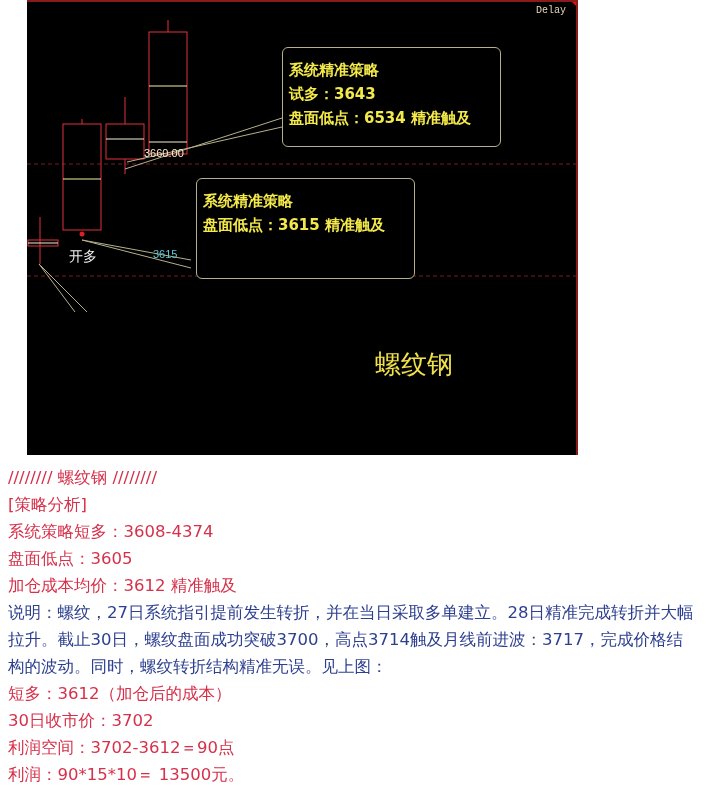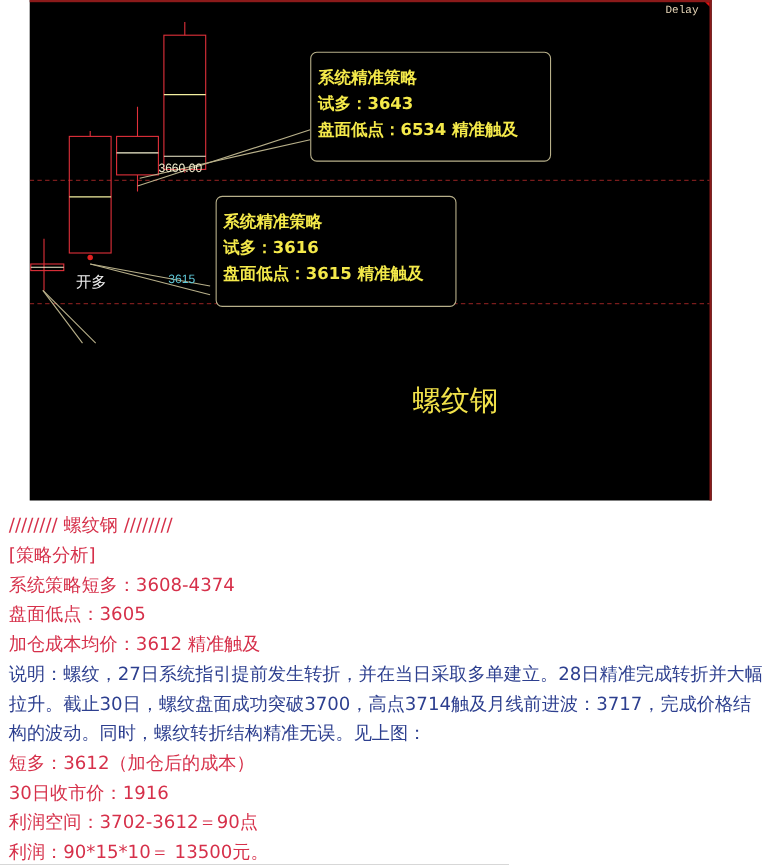--- a/index.html
+++ b/index.html
@@ -1,18 +1,18 @@
 <!DOCTYPE html>
 <html><head>
 <meta charset="utf-8">
 <style>
   html, body { margin: 0; padding: 0; background: #ffffff; }
   body { width: 712px; height: 786px; position: relative; overflow: hidden;
          font-family: "DejaVu Sans", "Liberation Sans", sans-serif; }
-  .chart { position: absolute; left: 27px; top: 0; width: 620px; height: 455px;
+  .chart { position: absolute; left: 27px; top: 0; width: 551px; height: 455px;
            background: #000000; border-top: 2px solid #8b1a1a; border-right: 2px solid #8b1a1a;
            box-sizing: border-box; overflow: hidden; }
   .delay { position: absolute; right: 10px; top: 3px; font-family: "Liberation Mono", "DejaVu Sans Mono", monospace;
            font-size: 10px; color: #e8d7b8; }
   .corner { position: absolute; right: -2px; top: -2px; width: 0; height: 0;
             border-left: 8px solid transparent; border-top: 8px solid #d11; }
   svg.plot { position: absolute; left: 0; top: 0; }
   .callout { position: absolute; border: 1px solid #b8b08a; border-radius: 6px; background: #000;
              color: #f4e94a; font-weight: bold; font-size: 15px; line-height: 24px; padding: 10px 6px;
              box-sizing: border-box; }
@@ -72,32 +72,31 @@
   <div class="price-label" style="left:42px; top:228px; color:#f0f0f0; font-size:14px;">开多</div>
 
   <div class="callout" style="left:255px; top:45px; width:219px; height:100px;">
     <div>系统精准策略</div>
     <div>试多：3643</div>
     <div>盘面低点：6534 精准触及</div>
   </div>
 
   <div class="callout" style="left:169px; top:176px; width:219px; height:101px;">
     <div>系统精准策略</div>
-    <div>试多：3616</div>
     <div>盘面低点：3615 精准触及</div>
   </div>
 
 
   <div class="title-big" style="left:348px; top:345px;">螺纹钢</div>
 </div>
 
 <div class="text-block">
   <div class="ln red">////////  螺纹钢  ////////</div>
   <div class="ln red">[策略分析]</div>
   <div class="ln red">系统策略短多：3608-4374</div>
   <div class="ln red">盘面低点：3605</div>
   <div class="ln red">加仓成本均价：3612 精准触及</div>
   <div class="para blue" style="width:690px;">说明：螺纹，27日系统指引提前发生转折，并在当日采取多单建立。28日精准完成转折并大幅拉升。截止30日，螺纹盘面成功突破3700，高点3714触及月线前进波：3717，完成价格结构的波动。同时，螺纹转折结构精准无误。见上图：</div>
   <div class="ln red">短多：3612（加仓后的成本）</div>
-  <div class="ln red">30日收市价：1916</div>
+  <div class="ln red">30日收市价：3702</div>
   <div class="ln red">利润空间：3702-3612＝90点</div>
   <div class="ln red">利润：90*15*10＝ 13500元。</div>
 </div>
 
 </body></html>

